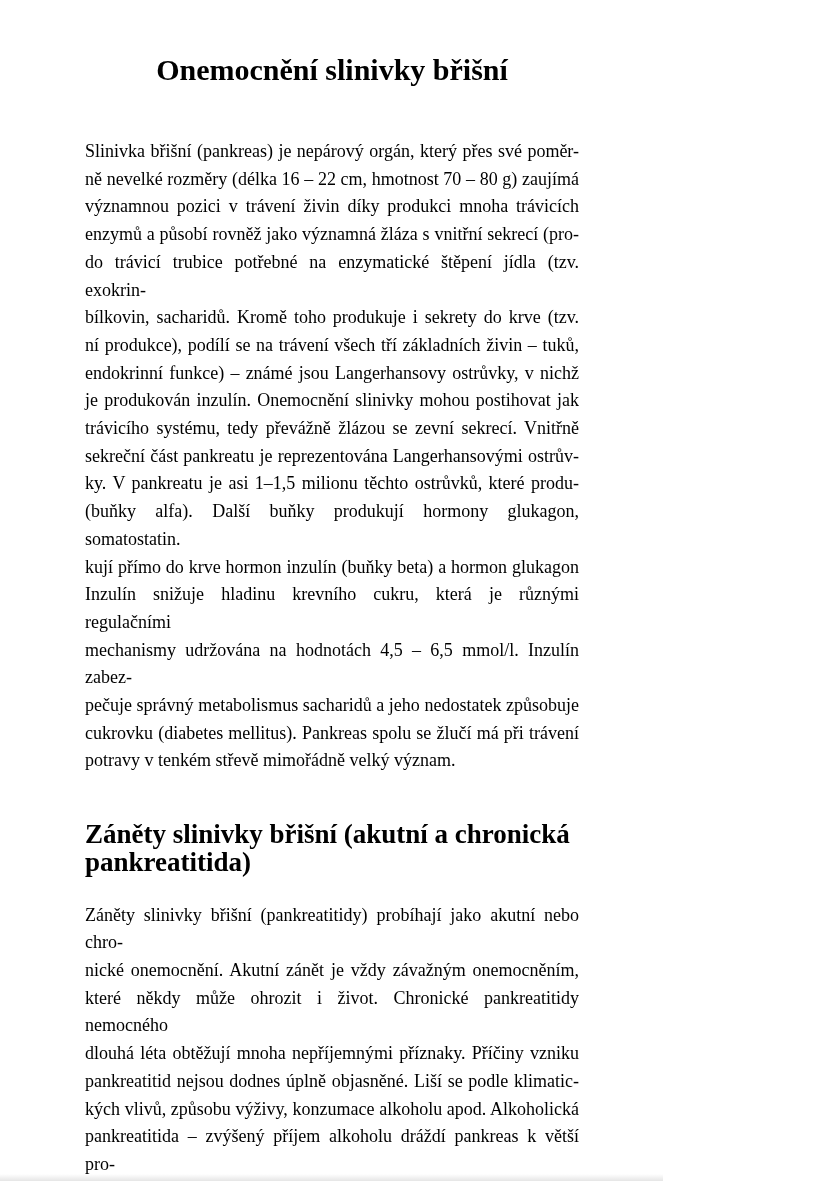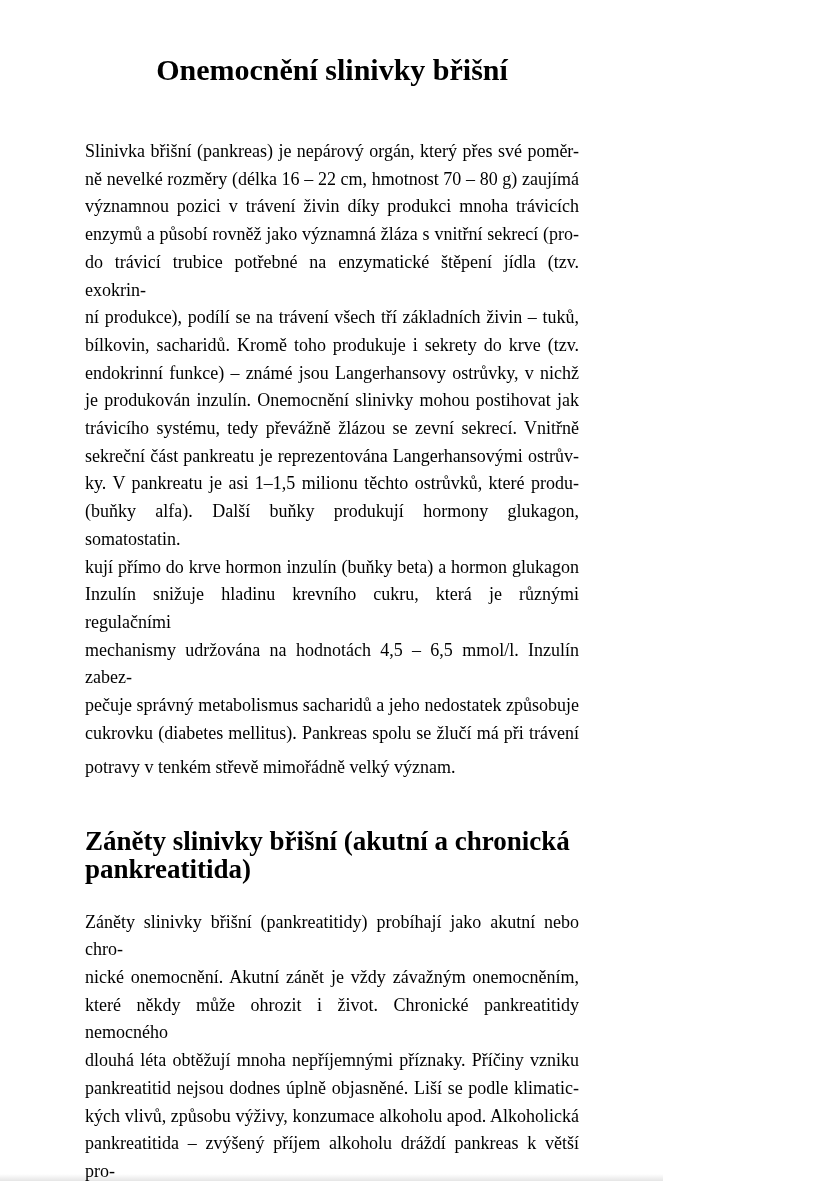--- a/index.html
+++ b/index.html
@@ -43,21 +43,20 @@
   .paragraph {
     font-size: 18px;
     line-height: 27.7px;
   }
   .line {
     text-align: justify;
     text-align-last: justify;
   }
   .line-flush {
     text-align-last: left;
-    margin-top: 7px;
   }
   .subheading {
     font-size: 27px;
     line-height: 27.7px;
     font-weight: bold;
     margin: 46px 0 25px 0;
   }
   .page-number {
     text-align: center;
     font-size: 21px;
@@ -71,22 +70,22 @@
 <div class="page">
 
   <h1 class="title">Onemocnění slinivky břišní</h1>
 
   <div class="paragraph">
       <div class="line">Slinivka břišní (pankreas) je nepárový orgán, který přes své poměr-</div>
       <div class="line">ně nevelké rozměry (délka 16 – 22 cm, hmotnost 70 – 80 g) zaujímá</div>
       <div class="line">významnou pozici v trávení živin díky produkci mnoha trávicích</div>
       <div class="line">enzymů a působí rovněž jako významná žláza s vnitřní sekrecí (pro-</div>
       <div class="line">do trávicí trubice potřebné na enzymatické štěpení jídla (tzv. exokrin-</div>
+      <div class="line">bílkovin, sacharidů. Kromě toho produkuje i sekrety do krve (tzv.</div>
       <div class="line">ní produkce), podílí se na trávení všech tří základních živin – tuků,</div>
-      <div class="line">bílkovin, sacharidů. Kromě toho produkuje i sekrety do krve (tzv.</div>
       <div class="line">endokrinní funkce) – známé jsou Langerhansovy ostrůvky, v nichž</div>
       <div class="line">je produkován inzulín. Onemocnění slinivky mohou postihovat jak</div>
       <div class="line">trávicího systému, tedy převážně žlázou se zevní sekrecí. Vnitřně</div>
       <div class="line">sekreční část pankreatu je reprezentována Langerhansovými ostrův-</div>
       <div class="line">ky. V pankreatu je asi 1–1,5 milionu těchto ostrůvků, které produ-</div>
       <div class="line">(buňky alfa). Další buňky produkují hormony glukagon, somatostatin.</div>
       <div class="line">kují přímo do krve hormon inzulín (buňky beta) a hormon glukagon</div>
       <div class="line">Inzulín snižuje hladinu krevního cukru, která je různými regulačními</div>
       <div class="line">mechanismy udržována na hodnotách 4,5 – 6,5 mmol/l. Inzulín zabez-</div>
       <div class="line">pečuje správný metabolismus sacharidů a jeho nedostatek způsobuje</div>

